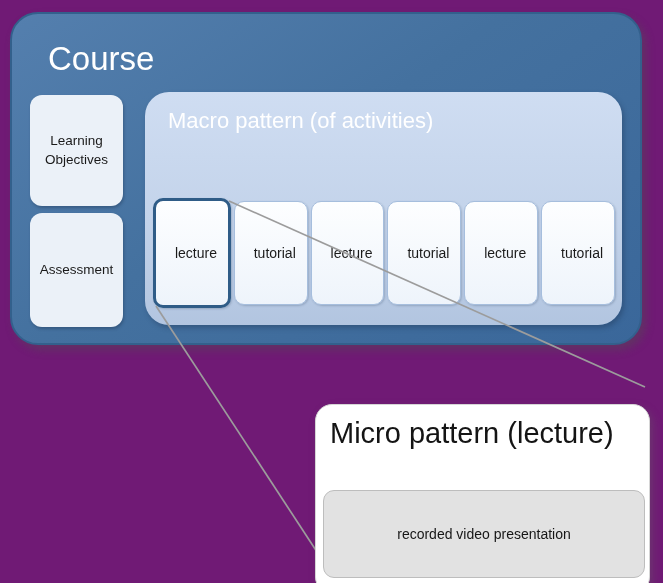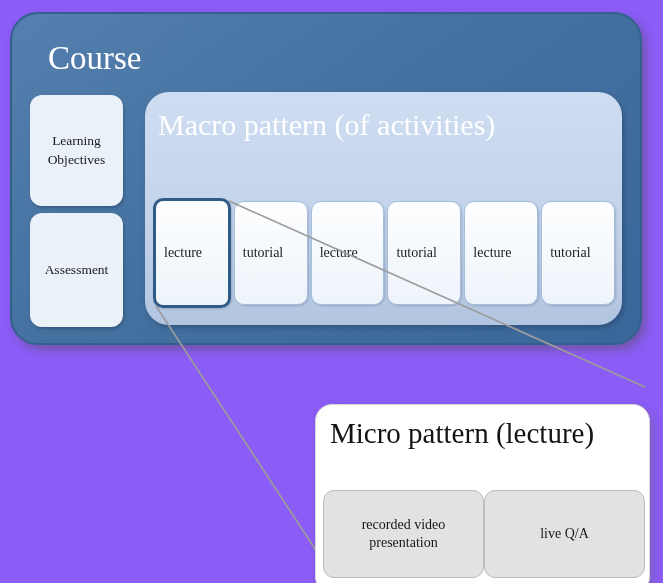--- a/index.html
+++ b/index.html
@@ -1,21 +1,21 @@
 <!DOCTYPE html>
 <html><head>
 <meta charset="utf-8">
 <style>
   html,body { margin:0; padding:0; background:#ffffff; }
   #canvas {
     position: relative;
     width: 663px;
     height: 583px;
-    background: #8b5cf6;
-    font-family: Liberation Serif, serif;
+    background: #701a75;
+    font-family: Liberation Sans, sans-serif;
     overflow: hidden;
   }
 
   
   .course-box {
     position: absolute;
     left: 10px; top: 12px;
     width: 632px; height: 333px;
     box-sizing: border-box;
     border-radius: 28px;
@@ -56,42 +56,43 @@
     position: absolute;
     left: 145px; top: 92px;
     width: 477px; height: 233px;
     box-sizing: border-box;
     border-radius: 24px;
     background: linear-gradient(180deg, #cfddf2 0%, #c3d3ea 55%, #b2c5e0 100%);
     box-shadow: 2px 3px 5px rgba(25,45,75,0.35);
   }
   .macro-title {
     position: absolute;
-    left: 13px; top: 16px;
-    font-size: 30px;
+    left: 23px; top: 16px;
+    font-size: 22px;
     color: #ffffff;
   }
   .activities-row {
     position: absolute;
     left: 153px; top: 198px;
     width: 462px; height: 110px;
     display: flex;
     gap: 3px;
     align-items: center;
   }
   .activity {
     flex: 1;
     height: 104px;
     box-sizing: border-box;
     border-radius: 10px;
     background: linear-gradient(180deg, #fdfeff 0%, #eef4fb 100%);
     border: 1px solid #a6bedd;
     box-shadow: 1px 1px 2px rgba(50,70,100,0.25);
     display: flex;
     align-items: center;
+    justify-content: center;
     font-size: 14px;
     color: #1b1b1b;
     padding-left: 8px;
   }
   .activity.highlight {
     height: 110px;
     border: 3px solid #2f5c87;
   }
 
   
@@ -193,19 +194,16 @@
     <line x1="156" y1="306" x2="321" y2="558"></line>
     <line x1="229" y1="201" x2="645" y2="387"></line>
   </svg>
 
   <div class="micro-box">
     <div class="micro-title">Micro pattern (lecture)</div>
     <div class="micro-row">
       <div class="micro-item">
         <span>recorded video presentation</span>
       </div>
-      <div class="micro-item">
-        <span>live Q/A</span>
-      </div>
     </div>
   </div>
 
 </div>
 
 </body></html>

